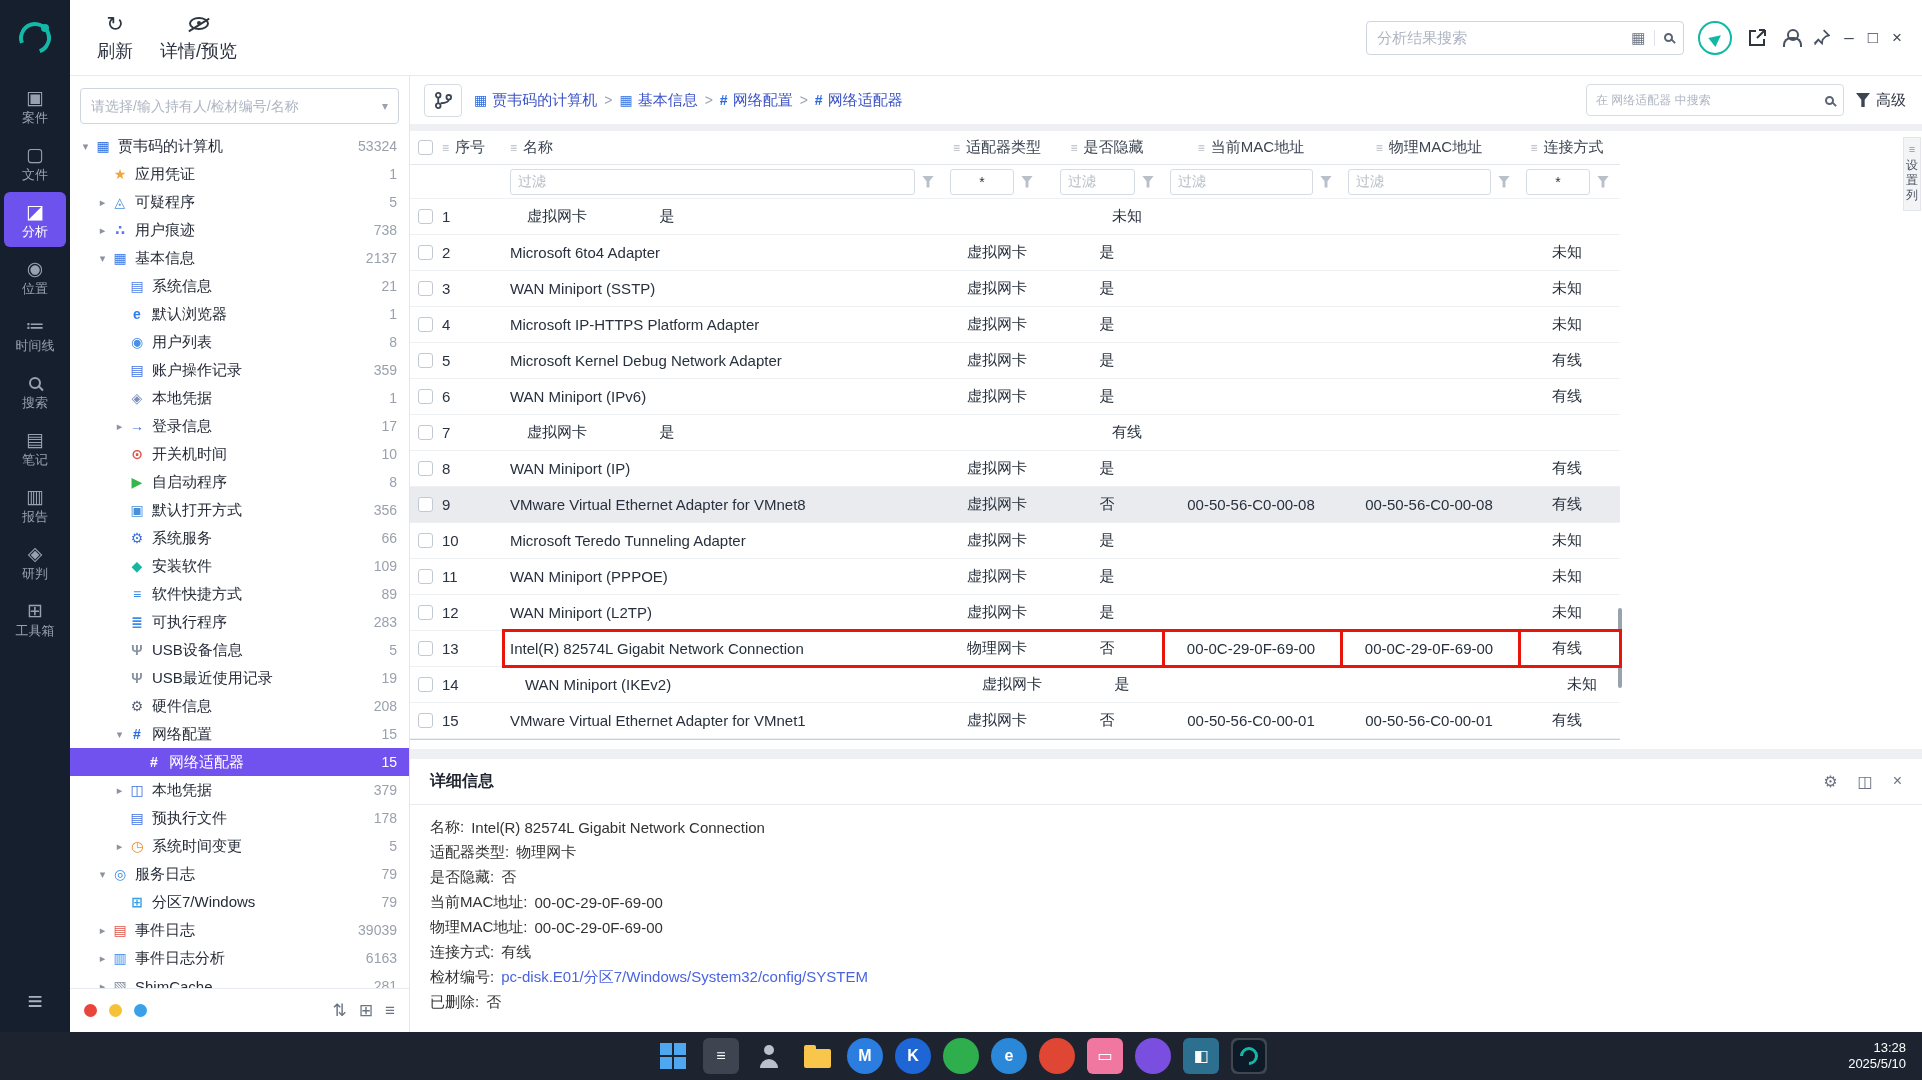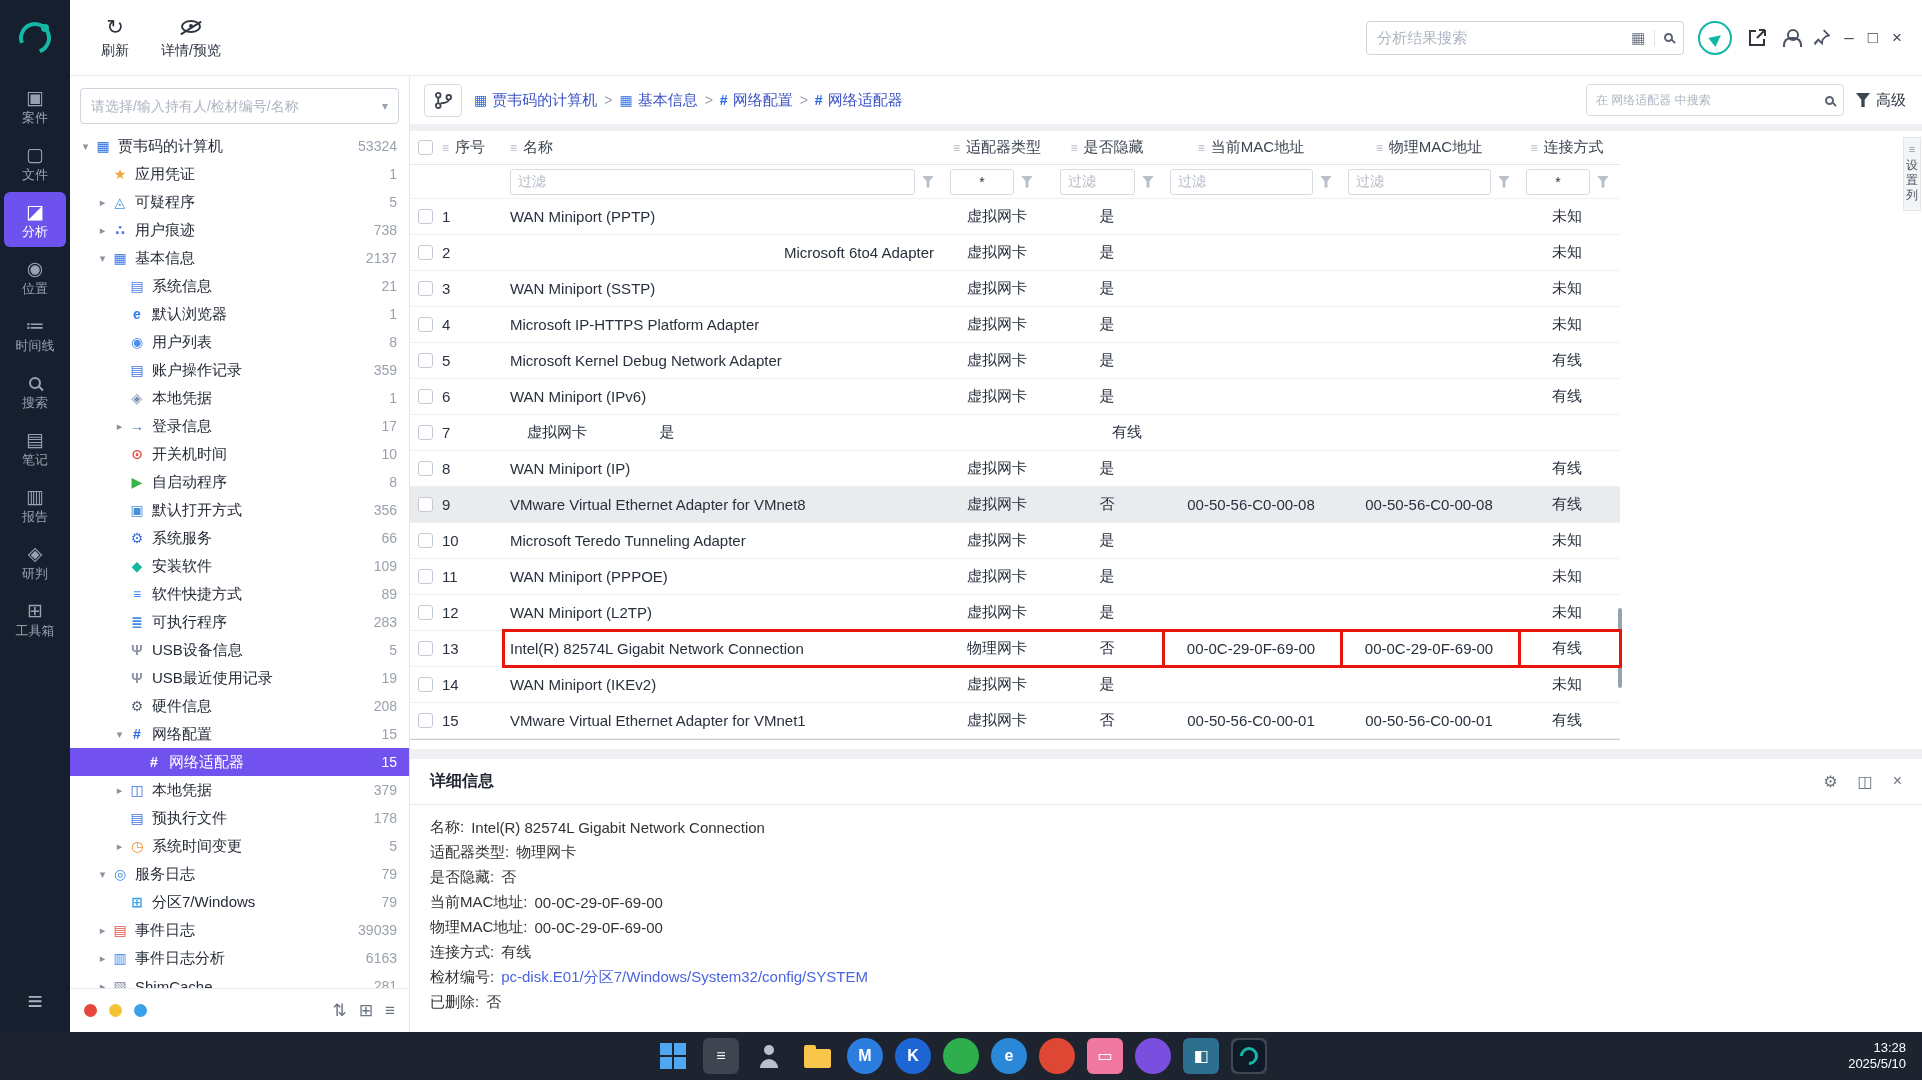--- a/index.html
+++ b/index.html
@@ -17,21 +17,21 @@
 .rail-item{height:55px;margin:0 4px;border-radius:6px;display:flex;flex-direction:column;align-items:center;justify-content:center;gap:3px;color:#97a1b1;cursor:pointer}
 .rail-item .g{font-size:19px;line-height:1;height:20px;display:flex;align-items:center}
 .rail-item .lbl{font-size:13px;line-height:1}
 .rail-item.active{background:#6e52ee;color:#fff}
 .rail-burger{margin-top:auto;padding:12px 0 18px;color:#a8b1bf;font-size:26px;line-height:1;cursor:pointer}
 
 .right-col{flex:1;display:flex;flex-direction:column;min-width:0}
 .topbar{height:76px;background:#fff;border-bottom:1px solid #e7eaee;display:flex;align-items:center;padding:0 20px 0 14px;gap:14px;flex:none}
 .tool-btn{display:flex;flex-direction:column;align-items:center;gap:5px;min-width:62px;color:#2c3340;cursor:pointer}
 .tool-btn .ic{height:22px;font-size:21px;line-height:1;display:flex;align-items:center;color:#2f3640}
-.tool-btn .tl{font-size:14px}
+.tool-btn .tl{font-size:18px}
 .eye{width:20px;height:13px;border:2px solid #2f3640;border-radius:50%;position:relative;display:inline-block}
 .eye::before{content:'';position:absolute;width:4px;height:4px;background:#2f3640;border-radius:50%;left:6px;top:2.5px}
 .eye-off::after{content:'';position:absolute;width:24px;height:2px;background:#2f3640;transform:rotate(-32deg);left:-4px;top:5px}
 .topbar-spacer{flex:1}
 .global-search{width:318px;height:34px;border:1px solid #cfd5de;border-radius:4px;display:flex;align-items:center;padding:0 10px;gap:9px}
 .global-search input{flex:1;border:none;outline:none;font-size:15px;color:#333;min-width:0;background:transparent}
 input::placeholder{color:#aeb5c2}
 .cal{color:#6b7482;font-size:15px}
 .vdiv{width:1px;height:16px;background:#dfe3e9}
 .mag{width:9px;height:9px;border:2px solid #5b6472;border-radius:50%;position:relative;display:inline-block;flex:none}
@@ -548,23 +548,20 @@
                     </div>
                     <span class="funnel"></span>
                   </div>
                 </div>
               <div>
                   <div class="trow">
                     <div class="cell c0" style="width: 92px;">
                       <span class="cb"></span>
                       <span class="rno">1</span>
                     </div>
-                    <div class="cell c1" style="width: 440px;">
-                      <span class="cv">WAN Miniport (PPTP)</span>
-                    </div>
                     <div class="cell c2 center" style="width: 110px;">
                       <span class="cv">虚拟网卡</span>
                     </div>
                     <div class="cell c3 center" style="width: 110px;">
                       <span class="cv">是</span>
                     </div>
                     <div class="cell c4 center" style="width: 178px;">
                       <span class="cv"></span>
                     </div>
                     <div class="cell c5 center" style="width: 178px;">
@@ -572,21 +569,21 @@
                     </div>
                     <div class="cell c6 center" style="width: 98px;">
                       <span class="cv">未知</span>
                     </div>
                   </div>
                   <div class="trow">
                     <div class="cell c0" style="width: 92px;">
                       <span class="cb"></span>
                       <span class="rno">2</span>
                     </div>
-                    <div class="cell c1" style="width: 440px; justify-content: flex-end;">
+                    <div class="cell c1" style="width: 440px;">
                       <span class="cv">Microsoft 6to4 Adapter</span>
                     </div>
                     <div class="cell c2 center" style="width: 110px;">
                       <span class="cv">虚拟网卡</span>
                     </div>
                     <div class="cell c3 center" style="width: 110px;">
                       <span class="cv">是</span>
                     </div>
                     <div class="cell c4 center" style="width: 178px;">
                       <span class="cv"></span>
@@ -857,21 +854,21 @@
                     </div>
                     <div class="cell c6 center" style="width: 98px;">
                       <span class="cv">有线</span>
                     </div>
                   </div>
                   <div class="trow">
                     <div class="cell c0" style="width: 92px;">
                       <span class="cb"></span>
                       <span class="rno">14</span>
                     </div>
-                    <div class="cell c1" style="width: 440px;">
+                    <div class="cell c1" style="width: 440px; margin-left: 15px;">
                       <span class="cv">WAN Miniport (IKEv2)</span>
                     </div>
                     <div class="cell c2 center" style="width: 110px;">
                       <span class="cv">虚拟网卡</span>
                     </div>
                     <div class="cell c3 center" style="width: 110px;">
                       <span class="cv">是</span>
                     </div>
                     <div class="cell c4 center" style="width: 178px;">
                       <span class="cv"></span>

